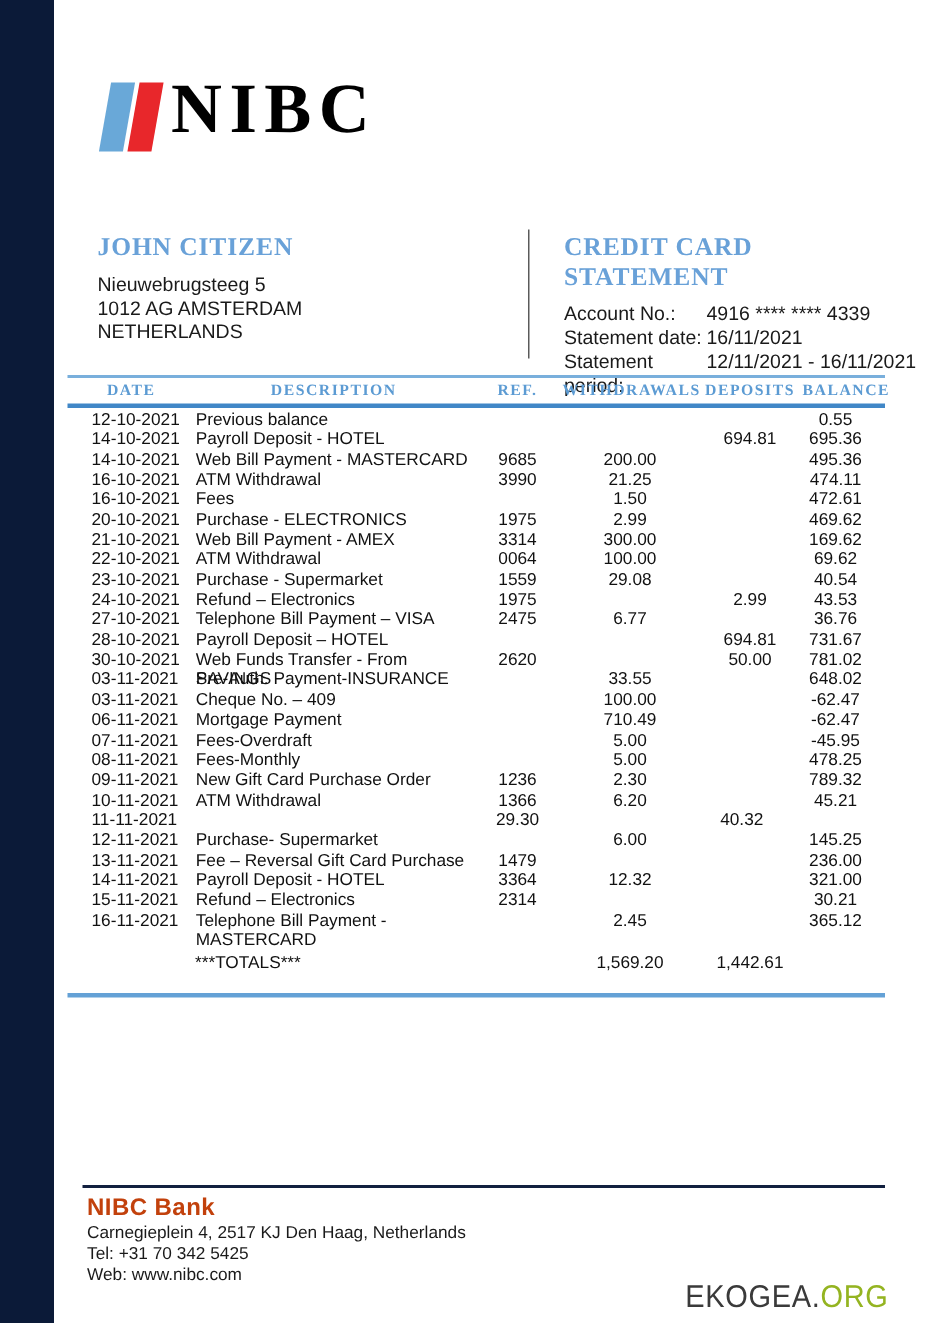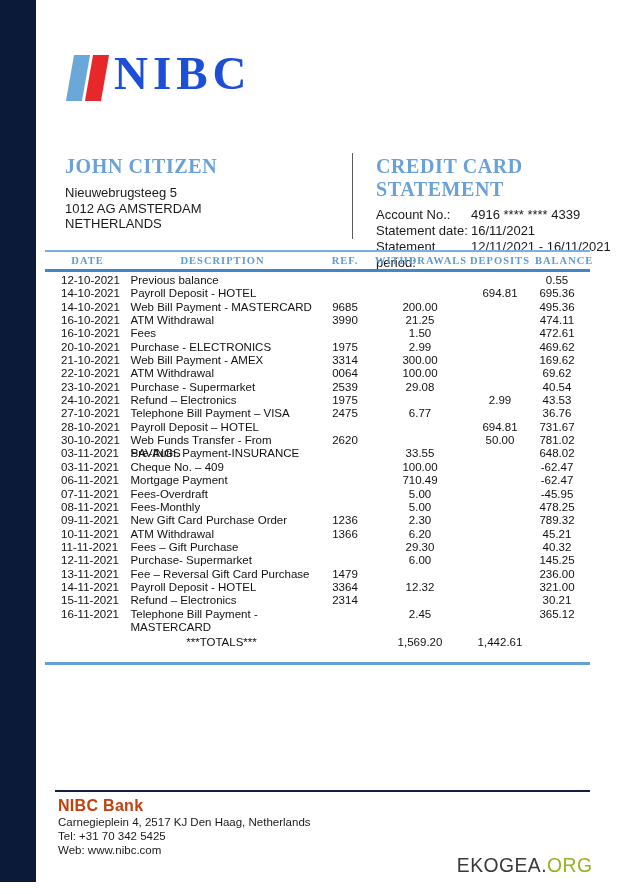--- a/index.html
+++ b/index.html
@@ -21,26 +21,26 @@
   }
   
   .logo { position: absolute; left: 66px; top: 52px; height: 50px; }
   .logo-flag { position: absolute; left: 4px; top: 3px; width: 38px; height: 46px; transform: skewX(-10deg); }
   .flag-blue { position: absolute; left: 0; top: 0; width: 16px; height: 46px; }
   .flag-red  { position: absolute; left: 19px; top: 0; width: 16px; height: 46px; }
   .logo-text {
     position: absolute; left: 48px; top: -6px;
     font-family: "Liberation Serif", serif;
     font-weight: bold; font-size: 47px; letter-spacing: 5px;
-    color: #1d4ed8;
+    color: #000000;
   }
   
   .blue-heading {
     font-family: "Liberation Serif", serif;
-    font-weight: bold; font-size: 20px; letter-spacing: 0.6px;
+    font-weight: bold; font-size: 17px; letter-spacing: 0.6px;
     color: #69a1d8;
   }
   .recipient { position: absolute; left: 65px; top: 155px; }
   .recipient .addr { margin-top: 7px; font-size: 13px; color: #1a1a1a; line-height: 15.5px; }
   .stmt-block { position: absolute; left: 360px; top: 155px; width: 235px; margin-left: 16px; }
   .stmt-divider { position: absolute; left: 352px; top: 153px; width: 1px; height: 86px; background: #5a5a5a; }
   .stmt-fields { margin-top: 6px; font-size: 13px; color: #1a1a1a; line-height: 16px; }
   .stmt-row { display: grid; grid-template-columns: 95px auto; }
   
   .table-wrap { position: absolute; left: 45px; top: 250px; width: 545px; }
@@ -53,21 +53,21 @@
     color: #5c9bd3; text-align: center;
   }
   .t-headline { height: 3px; background: #4187c7; margin-top: 1px; }
   .t-body { margin-top: 2px; }
   .t-row { height: 13.35px; line-height: 13.35px; font-size: 11.5px; color: #111; }
   .c-date { padding-left: 16px; }
   .c-desc { padding-left: 0.5px; }
   .c-ref, .c-wdr, .c-dep { text-align: center; }
   .c-bal { text-align: center; padding-right: 11px; }
   .t-totals { margin-top: 15px; font-size: 11.5px; color: #111; }
-  .t-totals .lbl { text-align: center; padding-right: 2px; }
+  .t-totals .lbl { text-align: left; padding-right: 2px; }
   .t-botline { height: 3px; background: #64a1d6; margin-top: 14px; }
   
   .footer-line { position: absolute; left: 55px; top: 790px; width: 535px; height: 2px; background: #12203f; }
   .footer { position: absolute; left: 58px; top: 797px; }
   .footer .bank {
     font-size: 16px; font-weight: bold; color: #c2410c; letter-spacing: 0.3px;
   }
   .footer .fline { font-size: 11.5px; color: #1a1a1a; line-height: 14px; }
   .watermark {
     position: absolute; right: 40px; top: 853px;
@@ -200,21 +200,21 @@
     <div class="c-desc">ATM Withdrawal</div>
     <div class="c-ref">0064</div>
     <div class="c-wdr">100.00</div>
     <div class="c-dep"></div>
     <div class="c-bal">69.62</div>
   </div>
 
   <div class="t-grid t-row">
     <div class="c-date">23-10-2021</div>
     <div class="c-desc">Purchase - Supermarket</div>
-    <div class="c-ref">2539</div>
+    <div class="c-ref">1559</div>
     <div class="c-wdr">29.08</div>
     <div class="c-dep"></div>
     <div class="c-bal">40.54</div>
   </div>
 
   <div class="t-grid t-row">
     <div class="c-date">24-10-2021</div>
     <div class="c-desc">Refund – Electronics</div>
     <div class="c-ref">1975</div>
     <div class="c-wdr"></div>
@@ -307,21 +307,20 @@
     <div class="c-date">10-11-2021</div>
     <div class="c-desc">ATM Withdrawal</div>
     <div class="c-ref">1366</div>
     <div class="c-wdr">6.20</div>
     <div class="c-dep"></div>
     <div class="c-bal">45.21</div>
   </div>
 
   <div class="t-grid t-row">
     <div class="c-date">11-11-2021</div>
-    <div class="c-desc">Fees – Gift Purchase</div>
     <div class="c-ref"></div>
     <div class="c-wdr">29.30</div>
     <div class="c-dep"></div>
     <div class="c-bal">40.32</div>
   </div>
 
   <div class="t-grid t-row">
     <div class="c-date">12-11-2021</div>
     <div class="c-desc">Purchase- Supermarket</div>
     <div class="c-ref"></div>

